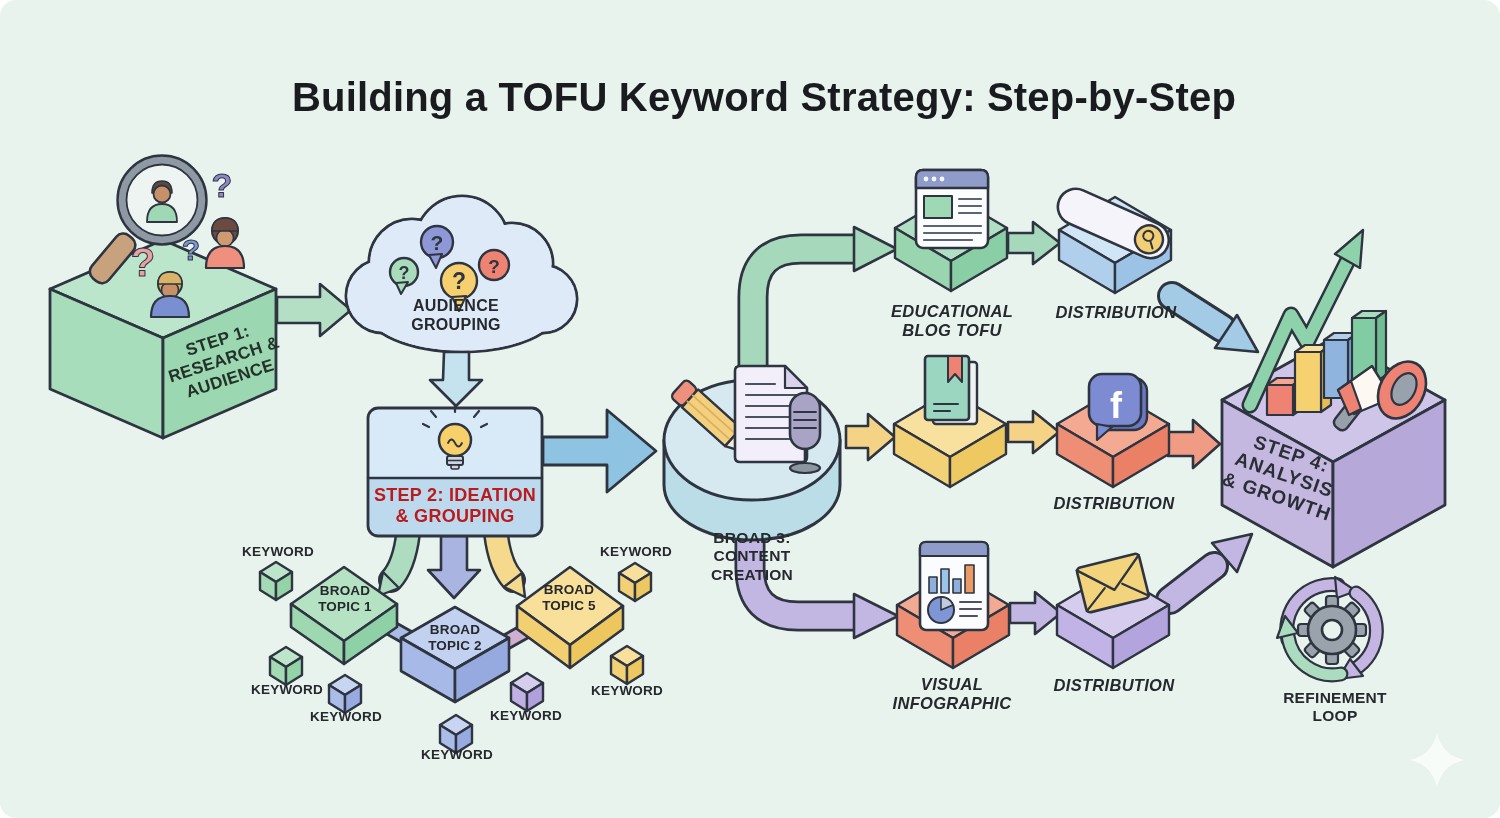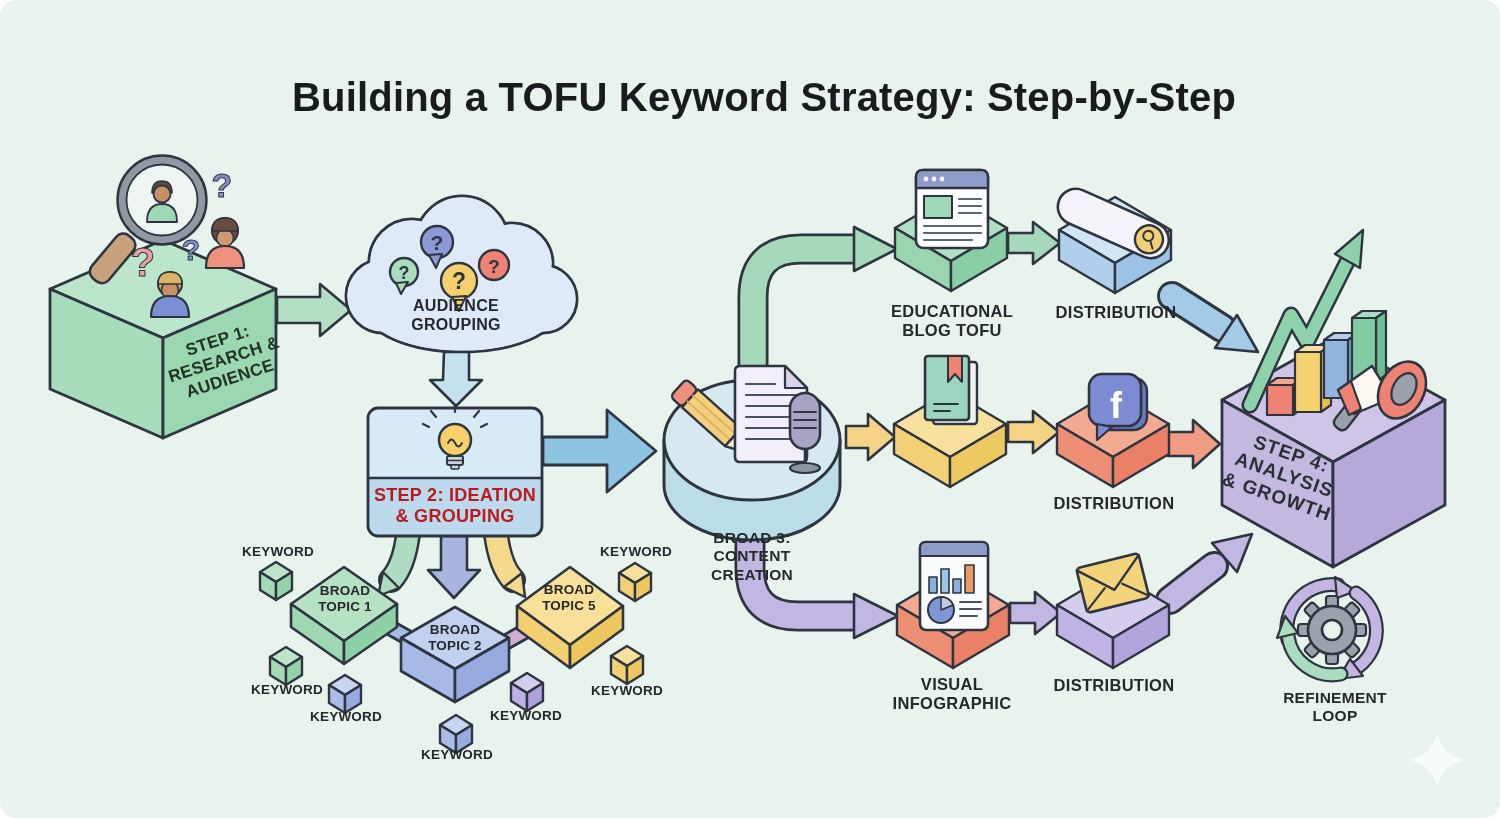--- a/index.html
+++ b/index.html
@@ -4,21 +4,21 @@
 <style>
   html,body{margin:0;padding:0;background:#ffffff;}
   .canvas{position:relative;width:1500px;height:818px;background:#e9f3ee;border-radius:16px;overflow:hidden;font-family:"Liberation Sans",sans-serif;}
   .art{position:absolute;left:0;top:0;}
   .lbl{position:absolute;font-weight:bold;color:#25282c;text-align:center;line-height:1.18;letter-spacing:.3px;white-space:nowrap;transform:translateX(-50%);}
   .lbl .ln{display:block;}
   .s40{font-size:40px;letter-spacing:.2px;color:#191b1e;}
   .s19{font-size:19px;letter-spacing:1px;}
   .s18{font-size:18px;}
   .s17{font-size:17px;}
-  .s165{font-size:16.5px;}
+  .s165{font-size:16.5px;font-style:italic;}
   .s16{font-size:16px;}
   .s155{font-size:15.5px;}
   .s135{font-size:13.5px;letter-spacing:.2px;}
   .rotL{transform:translateX(-50%) rotate(-18deg);color:#233129;}
   .rotR{transform:translateX(-50%) rotate(19deg);color:#2b2e35;}
   .ft{fill:var(--t);} .fl{fill:var(--l);} .fr{fill:var(--r);}
   #minicube polygon,#nodecube polygon{stroke:#2e3540;stroke-width:2.4;stroke-linejoin:round;}
   .qm{font-family:"Liberation Sans",sans-serif;font-weight:bold;text-anchor:middle;}
   .fbf{font-family:"Liberation Sans",sans-serif;font-weight:bold;text-anchor:middle;fill:#ffffff;font-size:36px;}
   svg *{stroke-linejoin:round;stroke-linecap:round;}

